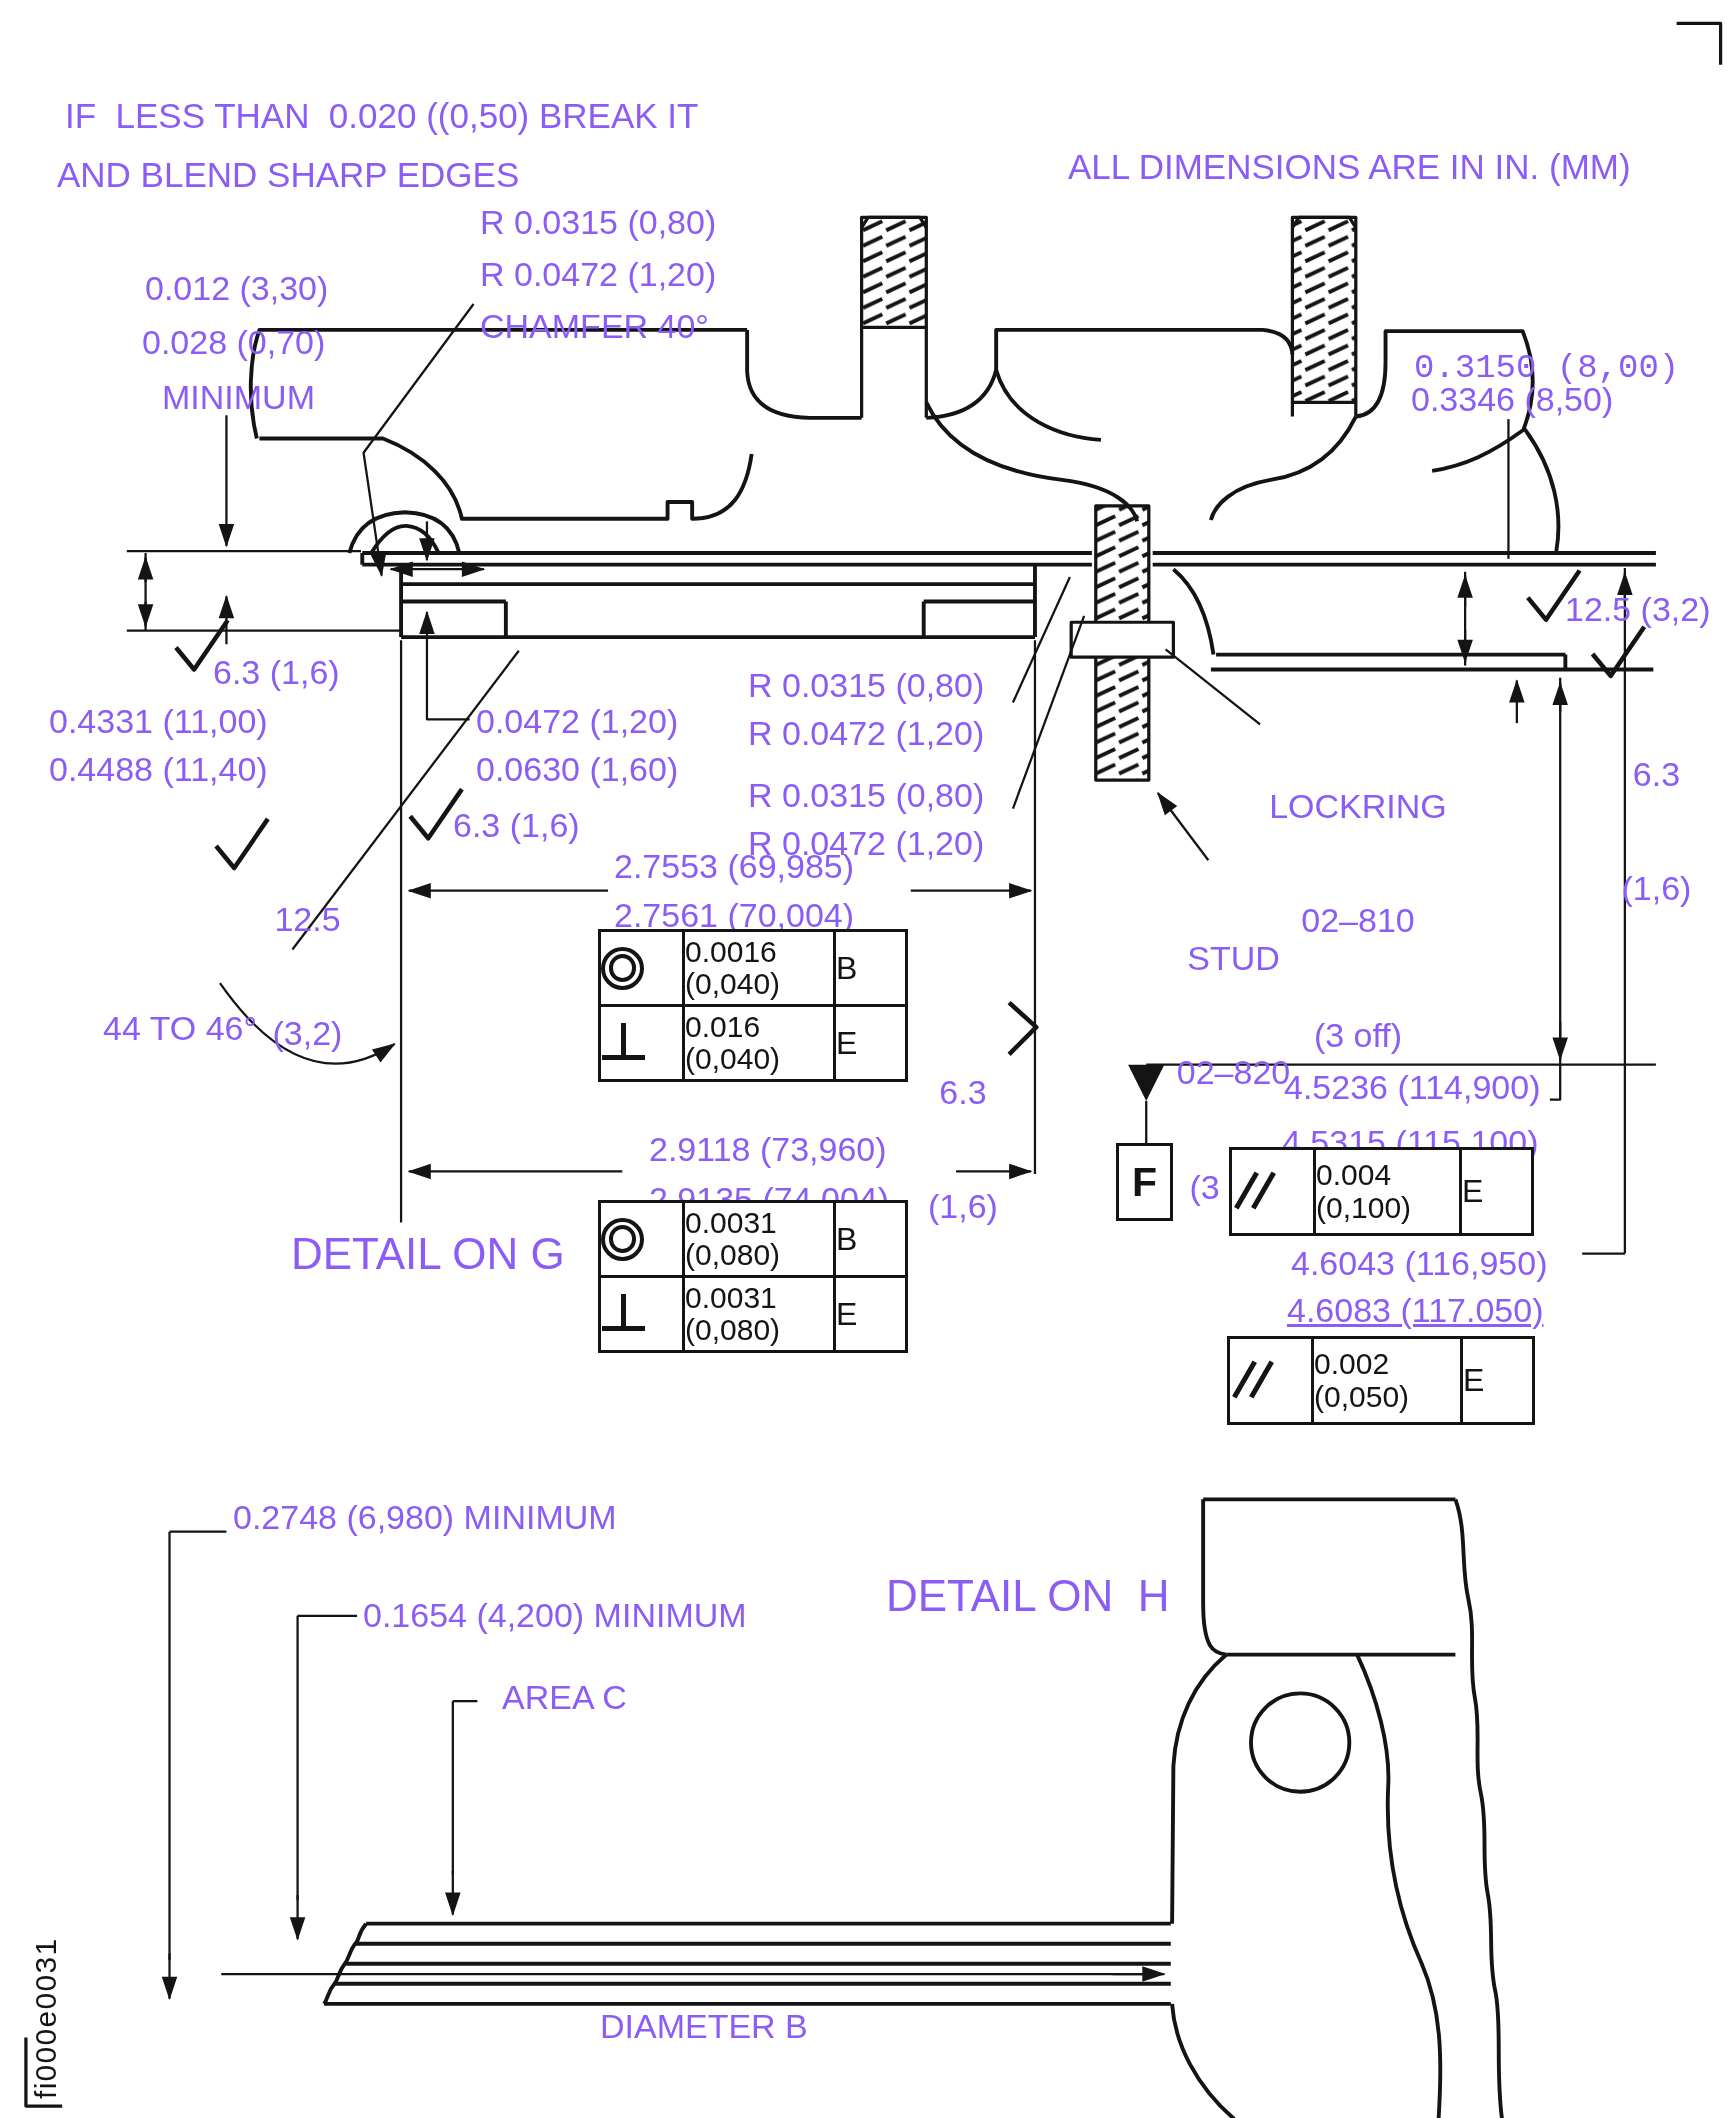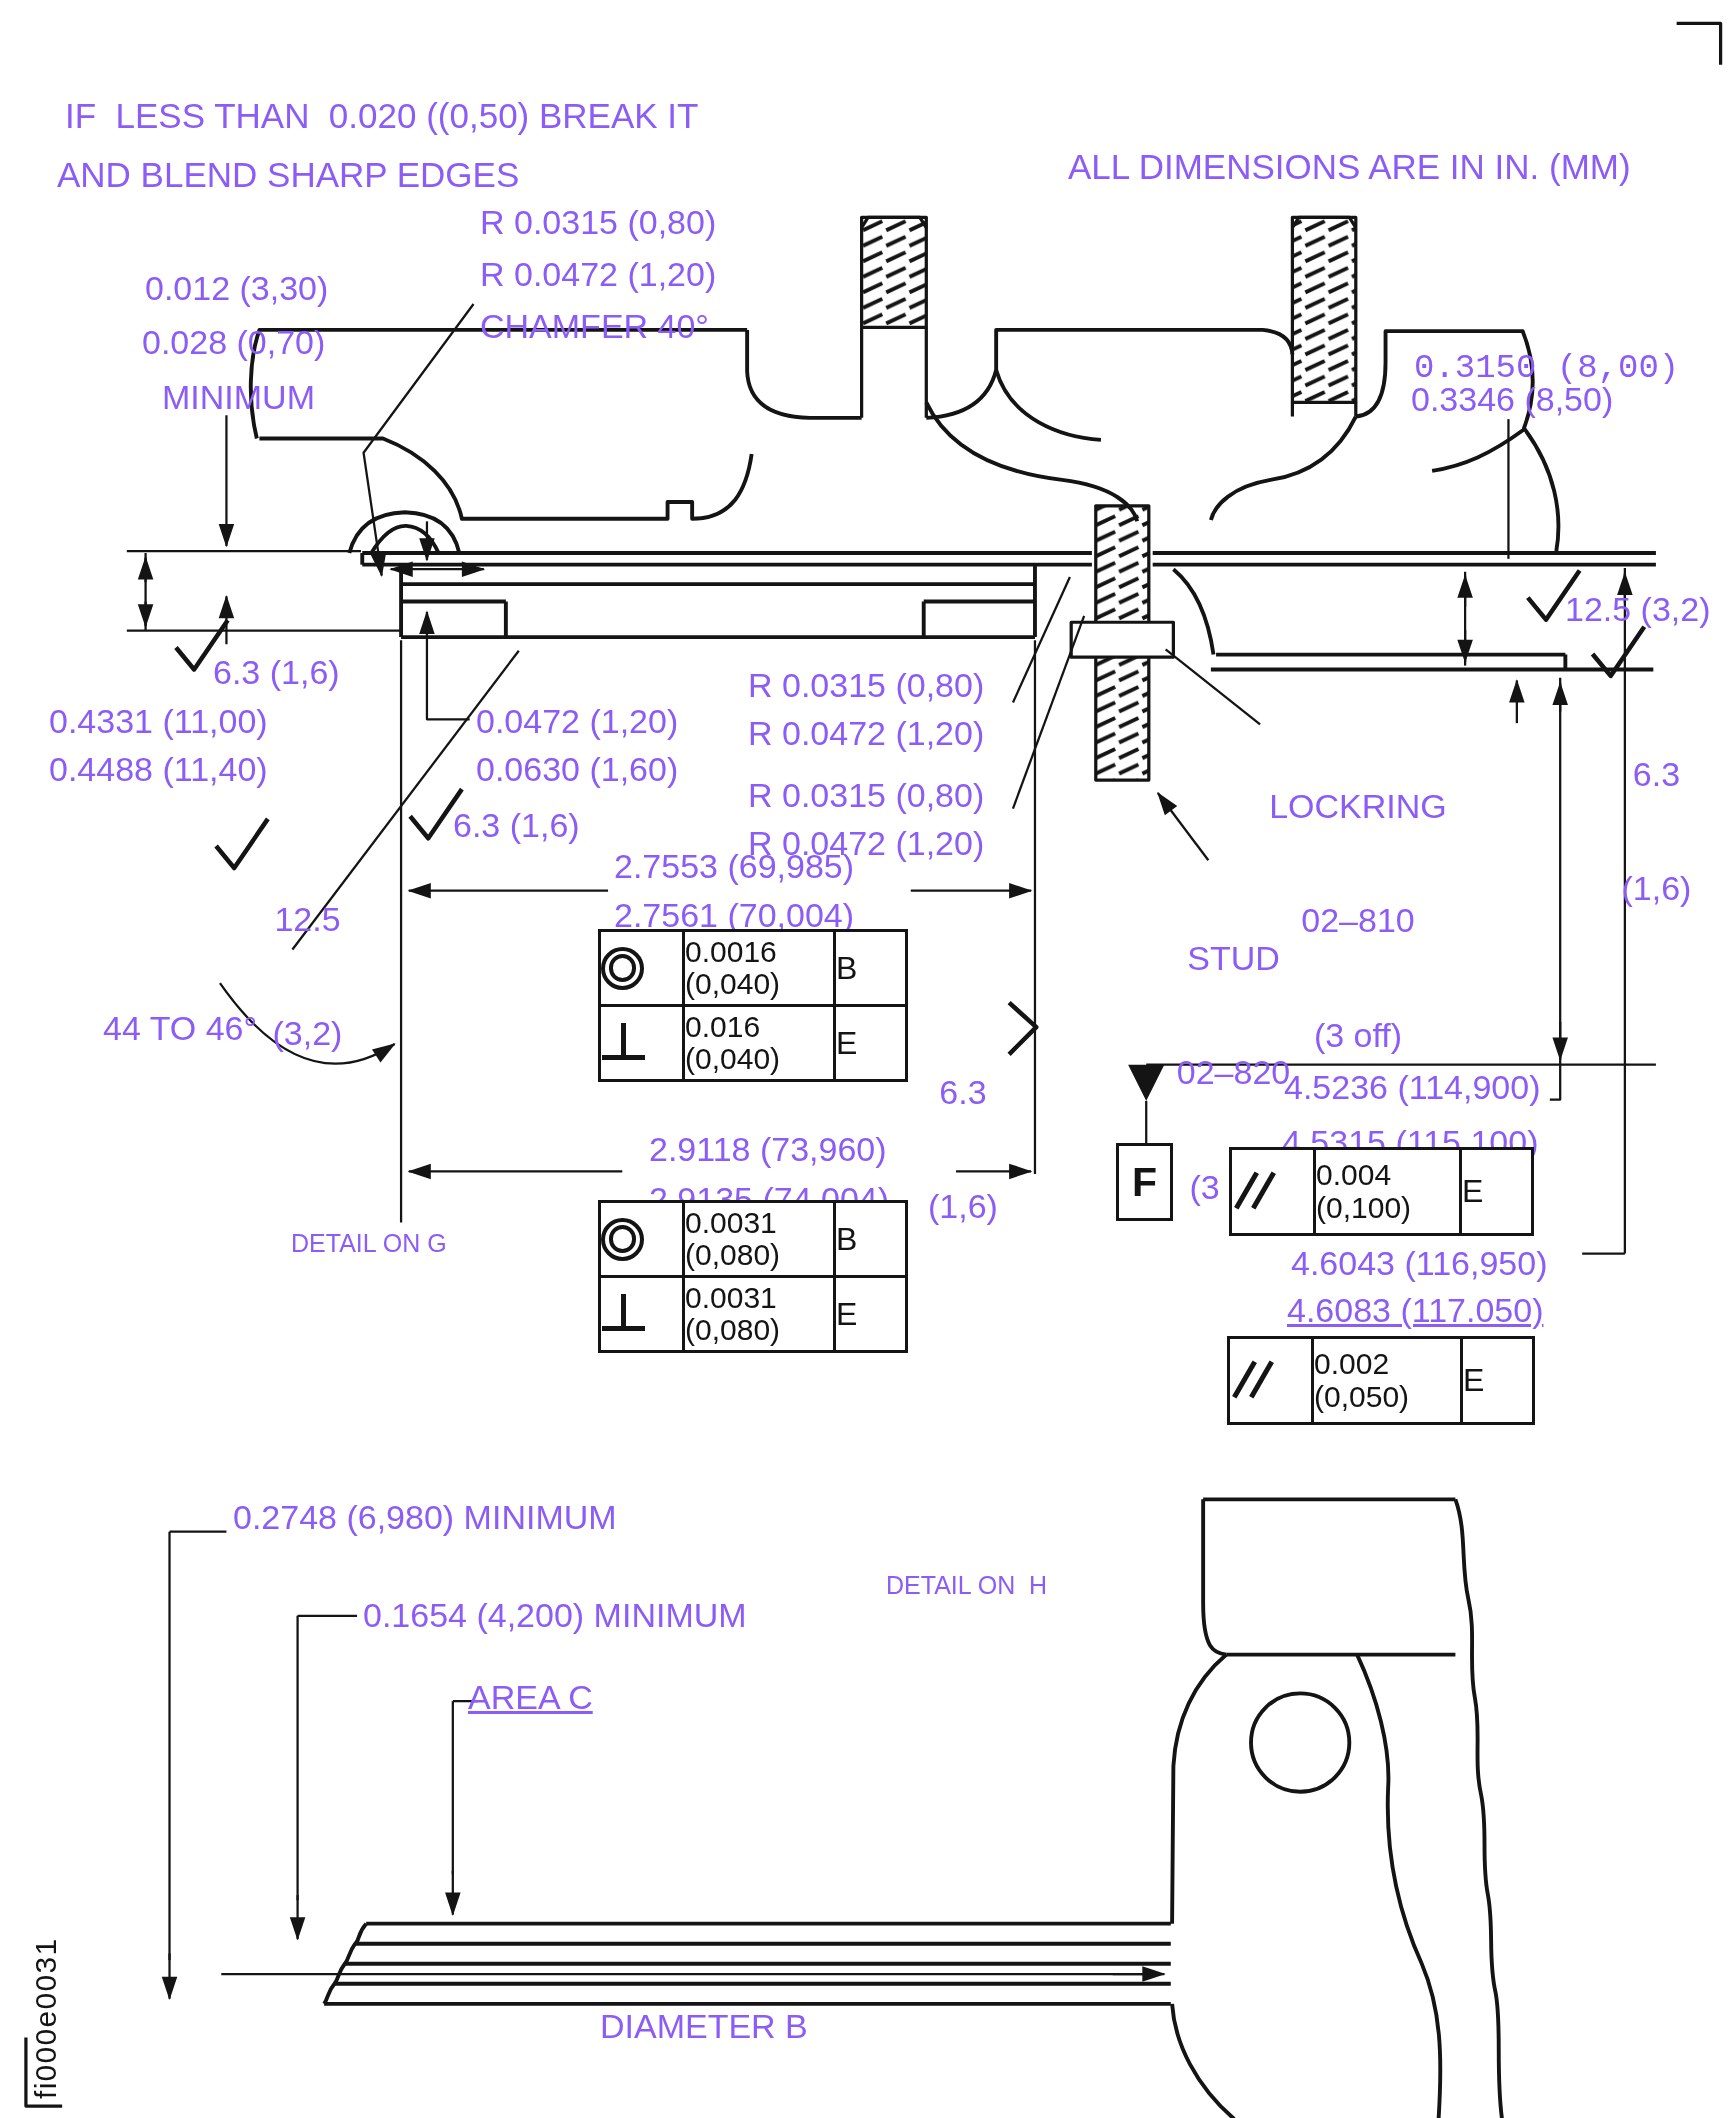--- a/index.html
+++ b/index.html
@@ -1,21 +1,21 @@
 <!DOCTYPE html>
 <html style="font-size:10.3px"><head>
 <meta charset="utf-8">
 <style>
   html,body{margin:0;padding:0;background:#f2f2f0;}
   #canvas{position:relative;width:1731px;height:2119px;background:#ffffff;overflow:hidden;
           font-family:"Liberation Sans",sans-serif;color:#141414;}
   svg.lines{position:absolute;left:0;top:0;z-index:1;}
   .lbl{position:absolute;z-index:3;font-size:34px;line-height:1.12;white-space:pre;color:#8b5cf6;}
   .lg{font-size:35px;}
-  .md{font-size:25px;}
+  .md{font-size:44px;}
   .blk{text-align:center;}
   .blk div{white-space:pre;}
   
   .fcf{position:absolute;z-index:4;border:3.9px solid #141414;background:#fff;box-sizing:border-box;}
   .fcf .row{display:flex;align-items:stretch;}
   .fcf .row + .row{border-top:3.2px solid #141414;}
   .fcf .cell{display:flex;flex-direction:column;align-items:flex-start;justify-content:center;
              font-size:30px;line-height:1.08;}
   .fcf .sym{width:81px;}
   .fcf .val{flex:1;border-left:3.2px solid #141414;border-right:3.2px solid #141414;}
@@ -228,21 +228,21 @@
     <div>02–820</div>
     <div>(3 off)</div>
   </div>
   <div class="datumbox" style="left:1116px;top:1143px;width:57px;height:78px;">F</div>
   <div class="lbl" style="left:1284px;top:1068px;">4.5236 (114,900)</div>
   <div class="lbl" style="left:1282px;top:1123px;">4.5315 (115,100)</div>
   <div class="lbl" style="left:1291px;top:1244px;">4.6043 (116,950)</div>
   <div class="lbl" style="left:1287px;top:1291px;text-decoration:underline;">4.6083 (117.050)</div>
   <div class="lbl" style="left:233px;top:1498px;">0.2748 (6,980) MINIMUM</div>
   <div class="lbl" style="left:363px;top:1596px;">0.1654 (4,200) MINIMUM</div>
-  <div class="lbl" style="left:468px;top:1678px;text-decoration:underline;">AREA C</div>
+  <div class="lbl" style="left:502px;top:1678px;">AREA C</div>
   <div class="lbl md" style="left:886px;top:1571px;">DETAIL ON  H</div>
   <div class="lbl" style="left:600px;top:2007px;">DIAMETER B</div>
   <div class="vert" style="left:28.5px;top:1905px;height:194px;">fi000e0031</div>
 
   <div class="fcf r114" style="left:598px;top:929px;width:310px;">
     <div class="row">
       <div class="cell sym">
           <span class="ic-conc"></span>
         </div>
       <div class="cell val">

